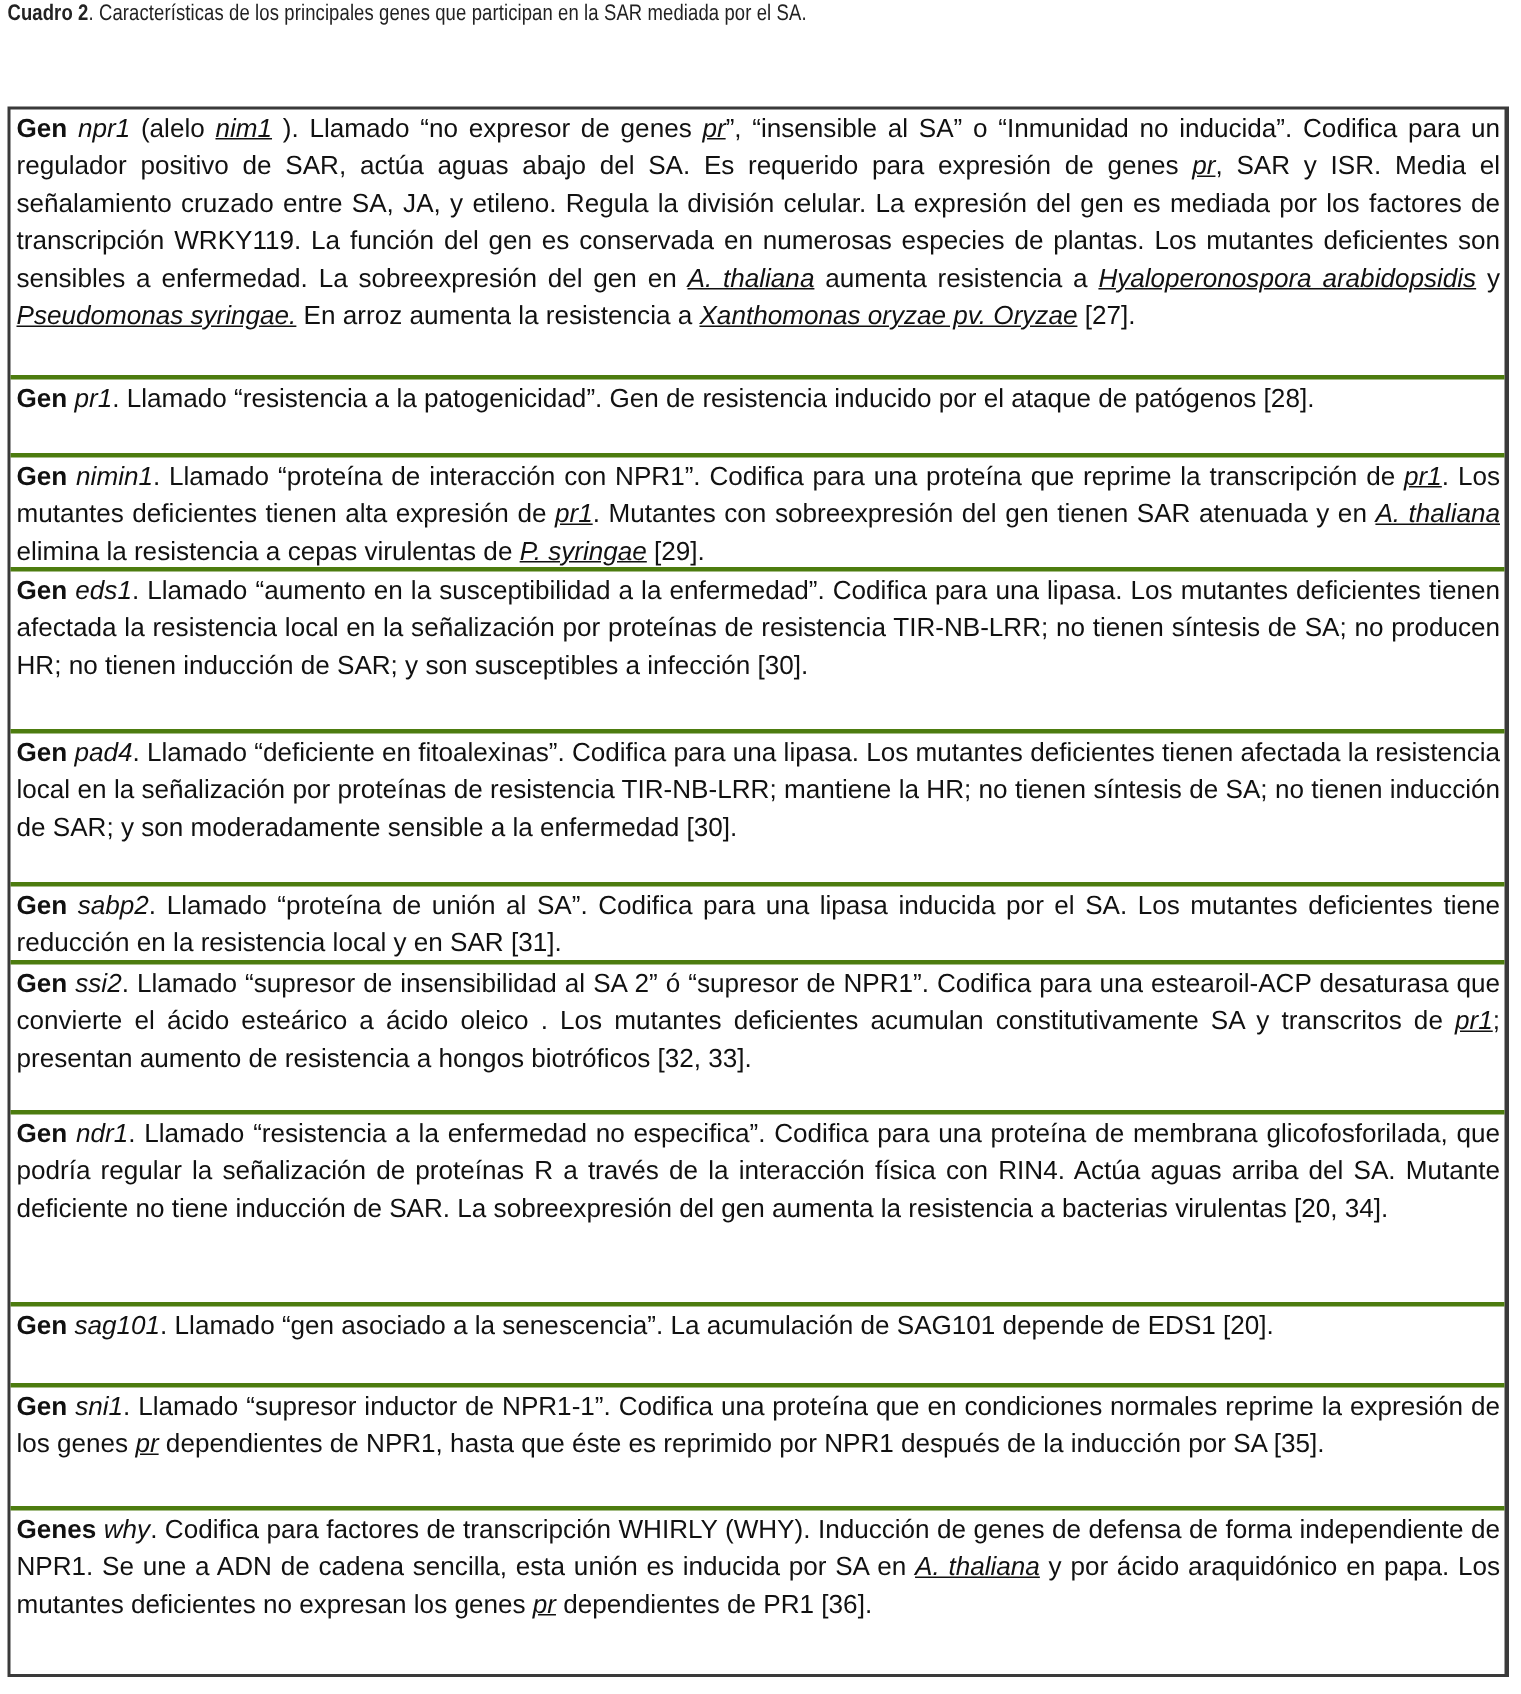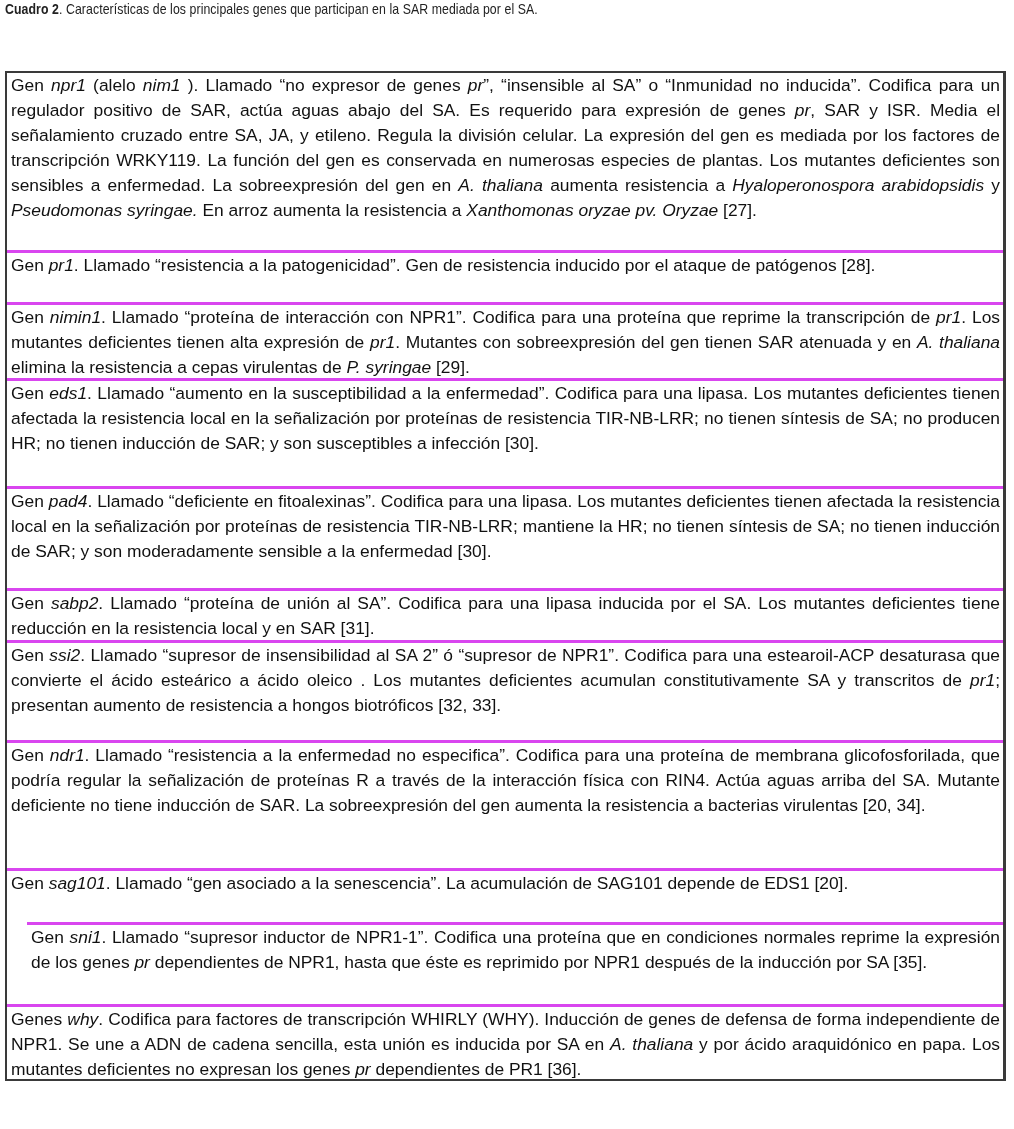--- a/index.html
+++ b/index.html
@@ -14,43 +14,43 @@
     transform: scaleX(0.82); transform-origin: left top;
     white-space: nowrap; letter-spacing: 0.1px;
   }
   .caption b { font-weight: bold; }
   .gene-table {
     position: absolute; left: 5px; top: 71px; width: 1001px;
     border: 2px solid #3a3a3a; border-right-width: 3px;
     box-sizing: border-box;
   }
   .row {
-    border-top: 3px solid #d946ef;
+    border-top: 3px solid #4d7c0f;
     padding: 0px 3px 0 4px;
     box-sizing: border-box;
     font-size: 17.4px; line-height: 25px;
     text-align: justify;
     overflow: hidden;
   }
   .row:first-child { border-top: none; }
-  .row b { font-weight: normal; }
-  .row i { font-style: italic; }
+  .row b { font-weight: bold; }
+  .row i { font-style: italic; text-decoration: underline; }
   .row .gname { font-weight: normal; font-style: italic; }
   .r0 { height: 177px; }
   .r1 { height: 52px; }
   .r2 { height: 76px; }
   .r3 { height: 108px; }
   .r4 { height: 102px; }
   .r5 { height: 52px; }
   .r6 { height: 100px; }
   .r7 { height: 128px; }
   .r8 { height: 54px; }
-  .r9 { height: 82px; margin-left: 20px; }
+  .r9 { height: 82px; }
   .r10 { height: 54px; }
-  .r11 { height: 75px; }
+  .r11 { height: 112px; }
 </style>
 </head>
 <body>
 
 <div class="caption">
   <b>Cuadro 2</b><span>. Características de los principales genes que participan en la SAR mediada por el SA.</span>
 </div>
 
 <div class="gene-table">
   <div class="row r0"><b>Gen </b><span class="gname">npr1</span><span>  (alelo </span><i>nim1</i><span> ). Llamado “no expresor de genes </span><i>pr</i><span>”, “insensible al SA” o “Inmunidad no inducida”. Codifica para un regulador positivo de SAR, actúa aguas abajo del SA.  Es requerido para expresión de genes </span><i>pr</i><span>, SAR y ISR. Media el señalamiento cruzado entre SA, JA, y etileno. Regula la división celular.  La expresión del gen es mediada por los factores de transcripción WRKY119. La función del gen es conservada en numerosas especies de plantas. Los mutantes deficientes son sensibles a enfermedad. La sobreexpresión del gen en </span><i>A. thaliana</i><span>  aumenta resistencia a   </span><i>Hyaloperonospora arabidopsidis</i><span> y </span><i>Pseudomonas syringae.</i><span>  En arroz aumenta la resistencia a </span><i>Xanthomonas oryzae pv. Oryzae</i><span>  [27].</span></div>

